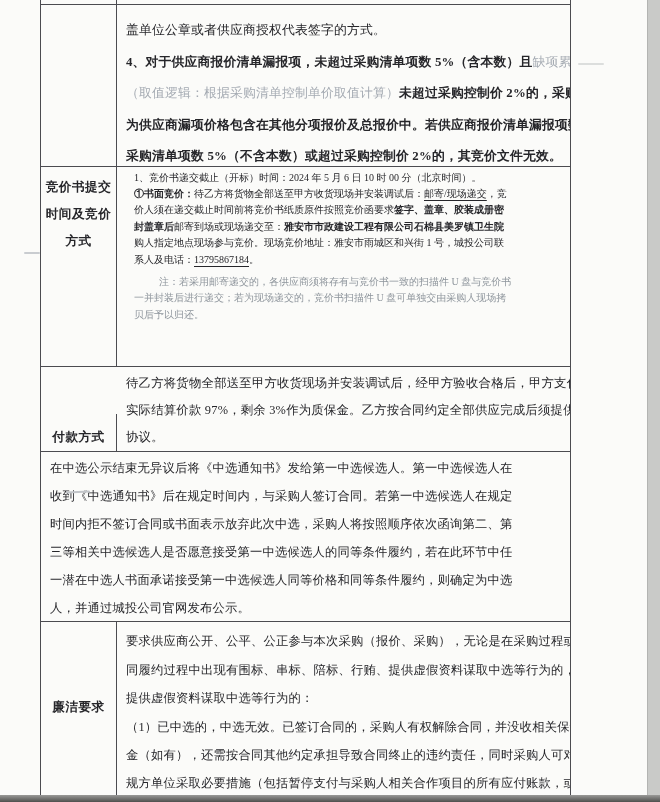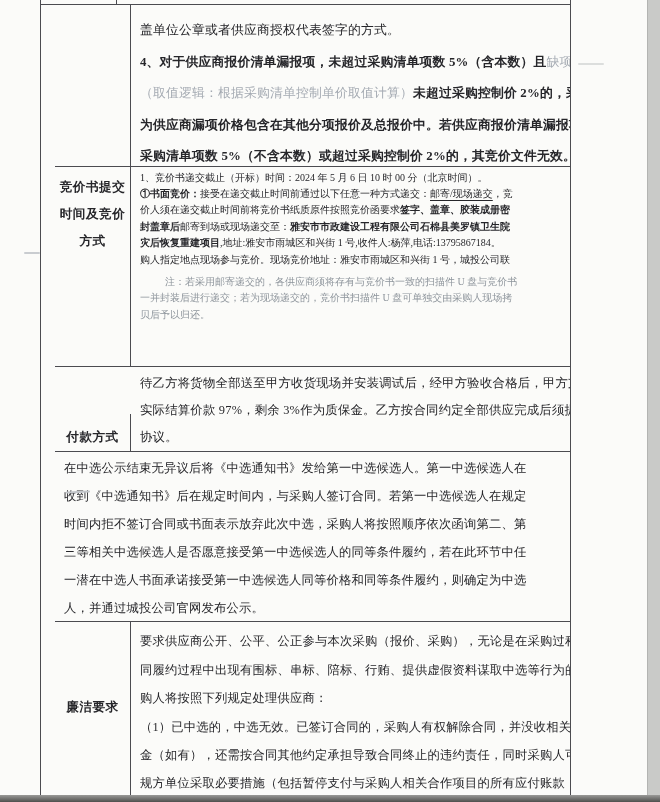--- a/index.html
+++ b/index.html
@@ -20,21 +20,21 @@
     position:relative;
   }
   .page{position:absolute;inset:0;}
   
   .doc-table{
     position:absolute;left:40px;top:4px;width:531px;height:798px;
     border-top:1px solid var(--border);
     border-left:1px solid var(--border);
     border-right:1px solid var(--border);
     overflow:hidden;
-    display:flex;flex-direction:column;padding-left:14px;
+    display:flex;flex-direction:column;
   }
   .stub{position:absolute;top:0;width:1px;height:4px;background:var(--border);}
   .stub.s1{left:40px;} .stub.s2{left:116px;} .stub.s3{left:570px;}
   .t-row{display:flex;flex-direction:row;border-bottom:1px solid var(--border);overflow:hidden;}
   .t-row:last-child{border-bottom:none;}
   .h-cell{
     width:76px;flex:0 0 76px;border-right:1px solid var(--border);
     text-align:center;font-weight:bold;font-size:12.6px;letter-spacing:.5px;
     overflow:hidden;
   }
@@ -46,21 +46,21 @@
   
   .s-r{font-weight:normal;}
   .s-b{font-weight:bold;}
   .s-g{color:var(--gray-text);}
   .s-n{color:var(--note-text);}
   .s-u{text-decoration:underline;text-underline-offset:3px;}
   
   .row0{height:162px;}
   .row0 .c-cell{padding-top:10px;}
   .row0 .line{line-height:31.5px;font-size:12.8px;letter-spacing:.2px;}
-  .row1{height:201px;}
+  .row1{height:201px;gap:8px;}
   .row1 .h-cell{padding-top:7px;}
   .row1 .c-cell{padding-top:3px;}
   .row1 .line{line-height:16.4px;font-size:10px;}
   .row2{height:85px;align-items:flex-end;}
   .row2 .h-cell{padding-top:10px;}
   .row2 .c-cell{padding-top:5px;}
   .row2 .line{line-height:27px;font-size:12.4px;letter-spacing:.2px;}
   .row3{height:171px;}
   .row3 .h-cell{padding-top:8px;}
   .row3 .c-cell{padding-top:2px;}
@@ -103,25 +103,25 @@
         </div>
       </div>
       <div class="t-row row1">
         <div class="h-cell">
           <div class="hline">竞价书提交</div>
           <div class="hline">时间及竞价</div>
           <div class="hline">方式</div>
         </div>
         <div class="c-cell">
           <div class="line"><span class="s-r">1、竞价书递交截止（开标）时间：2024 年 5 月 6 日 10 时 00 分（北京时间）。</span></div>
-          <div class="line"><span class="s-b">①书面竞价：</span><span class="s-r">接受在递交截止时间前通过以下任意一种方式递交：</span><span class="s-u">邮寄/现场递交</span><span class="s-r">，竞</span></div>
+          <div class="line"><span class="s-b">①书面竞价：</span><span class="s-r">待乙方将货物全部送至甲方收货现场并安装调试后：</span><span class="s-u">邮寄/现场递交</span><span class="s-r">，竞</span></div>
           <div class="line"><span class="s-r">价人须在递交截止时间前将竞价书纸质原件按照竞价函要求</span><span class="s-b">签字、盖章、胶装成册密</span></div>
           <div class="line"><span class="s-b">封盖章后</span><span class="s-r">邮寄到场或现场递交至：</span><span class="s-b">雅安市市政建设工程有限公司石棉县美罗镇卫生院</span></div>
-          <div class="line"><span class="s-b">灾后恢复重建项目</span><span class="s-r">,地址:雅安市雨城区和兴街 1 号,收件人:杨萍,电话:13795867184。</span></div>
           <div class="line"><span class="s-r">购人指定地点现场参与竞价。现场竞价地址：雅安市雨城区和兴街 1 号，城投公司联</span></div>
+          <div class="line"><span class="s-r">系人及电话：</span><span class="s-u">13795867184</span><span class="s-r">。</span></div>
           <div class="line gap indent"><span class="s-n">注：若采用邮寄递交的，各供应商须将存有与竞价书一致的扫描件 U 盘与竞价书</span></div>
           <div class="line"><span class="s-n">一并封装后进行递交；若为现场递交的，竞价书扫描件 U 盘可单独交由采购人现场拷</span></div>
           <div class="line"><span class="s-n">贝后予以归还。</span></div>
         </div>
       </div>
       <div class="t-row row2">
         <div class="h-cell">
           <div class="hline">付款方式</div>
         </div>
         <div class="c-cell">
@@ -140,21 +140,21 @@
           <div class="line"><span class="s-r">人，并通过城投公司官网发布公示。</span></div>
         </div>
       </div>
       <div class="t-row row4">
         <div class="h-cell">
           <div class="hline">廉洁要求</div>
         </div>
         <div class="c-cell">
           <div class="line"><span class="s-r">要求供应商公开、公平、公正参与本次采购（报价、采购），无论是在采购过程或合</span></div>
           <div class="line"><span class="s-r">同履约过程中出现有围标、串标、陪标、行贿、提供虚假资料谋取中选等行为的，采</span></div>
-          <div class="line"><span class="s-r">购人将按照下列规定处理供应商：</span></div>
+          <div class="line"><span class="s-r">提供虚假资料谋取中选等行为的：</span></div>
           <div class="line"><span class="s-r">（1）已中选的，中选无效。已签订合同的，采购人有权解除合同，并没收相关保证</span></div>
           <div class="line"><span class="s-r">金（如有），还需按合同其他约定承担导致合同终止的违约责任，同时采购人可对违</span></div>
           <div class="line"><span class="s-r">规方单位采取必要措施（包括暂停支付与采购人相关合作项目的所有应付账款，或通</span></div>
         </div>
       </div>
     </div>
 
   <div class="artifact a1"></div>
   <div class="artifact a2"></div>
   <div class="artifact a3"></div>

